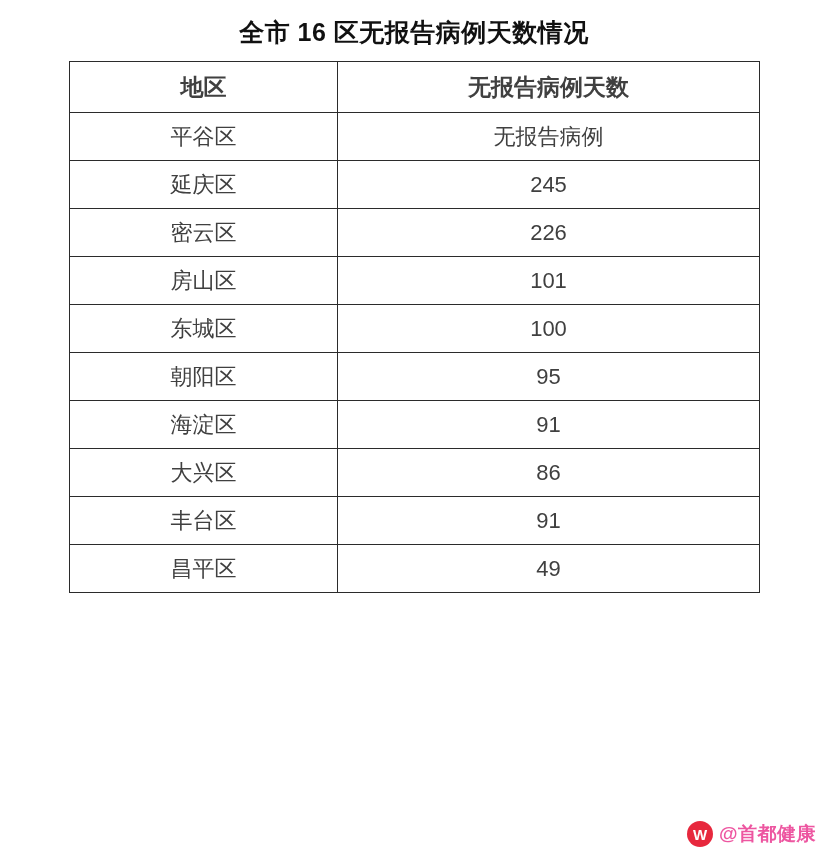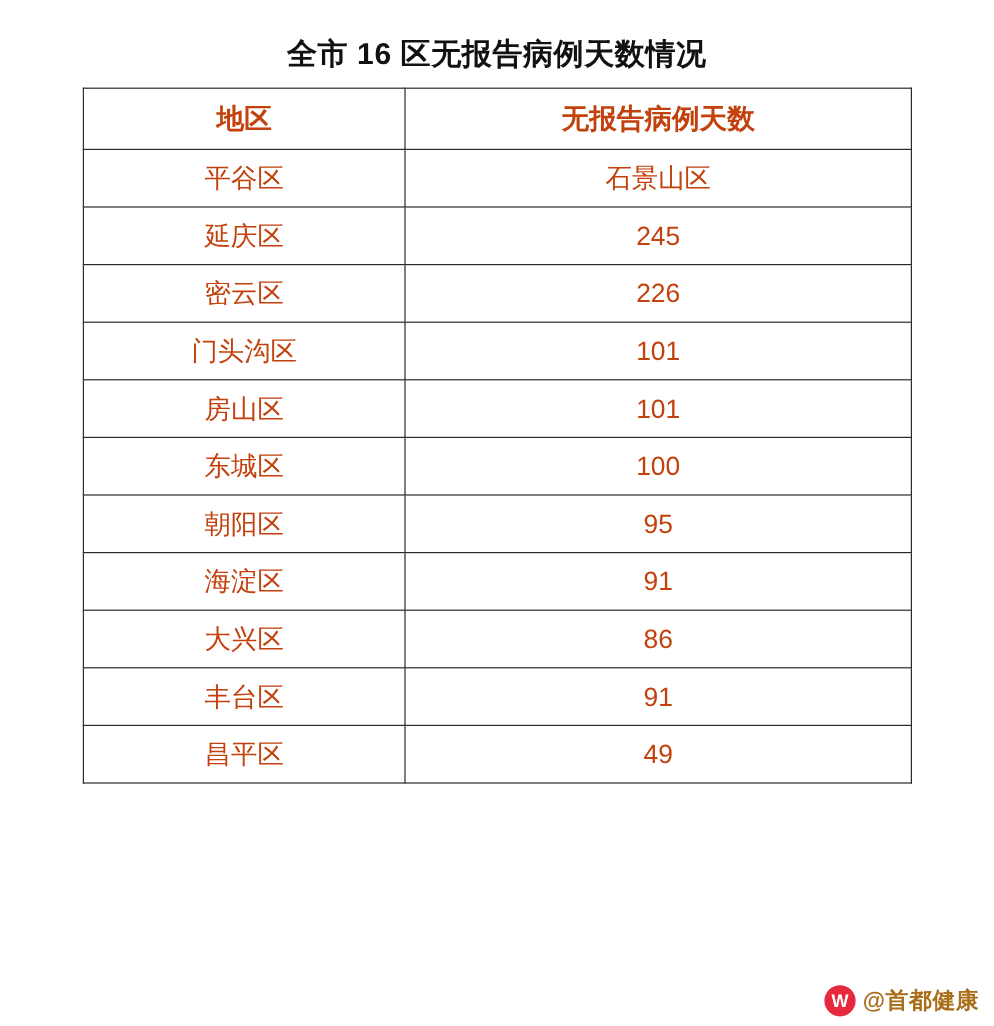--- a/index.html
+++ b/index.html
@@ -13,21 +13,21 @@
     position: relative;
     font-family: "Liberation Sans", sans-serif;
     color: #1a1a1a;
     overflow: hidden;
   }
   .page {
     width: 828px;
     height: 855px;
     position: relative;
     box-sizing: border-box;
-    padding: 12px;
+    padding: 0;
   }
   .title {
     text-align: center;
     font-size: 25px;
     font-weight: 700;
     letter-spacing: 0.5px;
     padding-top: 16px;
     padding-bottom: 12px;
     color: #111111;
   }
@@ -41,21 +41,21 @@
     table-layout: fixed;
   }
   table.data-table th,
   table.data-table td {
     border: 1px solid #2b2b2b;
     text-align: center;
     vertical-align: middle;
     height: 47px;
     font-size: 22px;
     font-weight: 400;
-    color: #c2410c;
+    color: #404040;
     padding: 0;
   }
   table.data-table th {
     font-weight: 700;
     font-size: 23px;
     height: 50px;
   }
   table.data-table col.col-region { width: 268px; }
   table.data-table col.col-days { width: 422px; }
 
@@ -76,21 +76,21 @@
     display: inline-flex;
     align-items: center;
     justify-content: center;
     color: #ffffff;
     font-size: 15px;
     font-weight: 700;
     line-height: 1;
   }
   .weibo-text {
     font-size: 19px;
-    color: #a16207;
+    color: #ec4899;
     font-weight: 700;
     letter-spacing: 0.5px;
   }
 </style>
 </head>
 <body>
 
 <div class="page">
 
   <div class="title">全市 16 区无报告病例天数情况</div>
@@ -103,33 +103,29 @@
       </colgroup>
       <thead>
         <tr>
           <th>地区</th>
           <th>无报告病例天数</th>
         </tr>
       </thead>
       <tbody>
         <tr>
           <td>平谷区</td>
-          <td>石景山区</td>
+          <td>无报告病例</td>
         </tr>
         <tr>
           <td>延庆区</td>
           <td>245</td>
         </tr>
         <tr>
           <td>密云区</td>
           <td>226</td>
-        </tr>
-        <tr>
-          <td>门头沟区</td>
-          <td>101</td>
         </tr>
         <tr>
           <td>房山区</td>
           <td>101</td>
         </tr>
         <tr>
           <td>东城区</td>
           <td>100</td>
         </tr>
         <tr>

